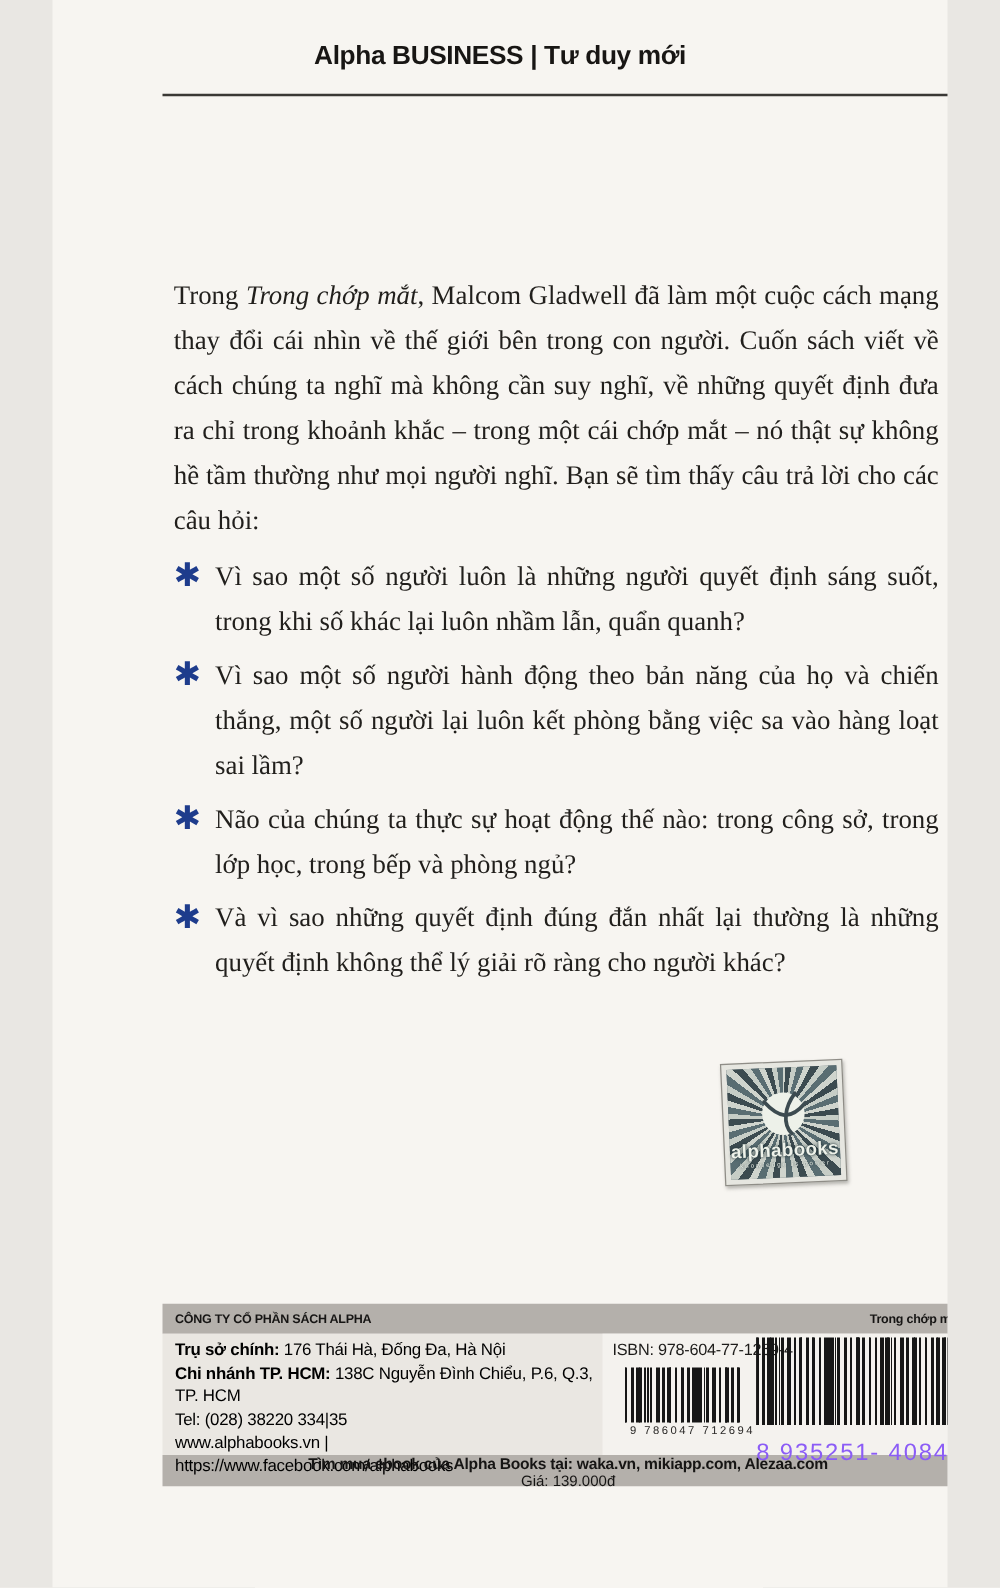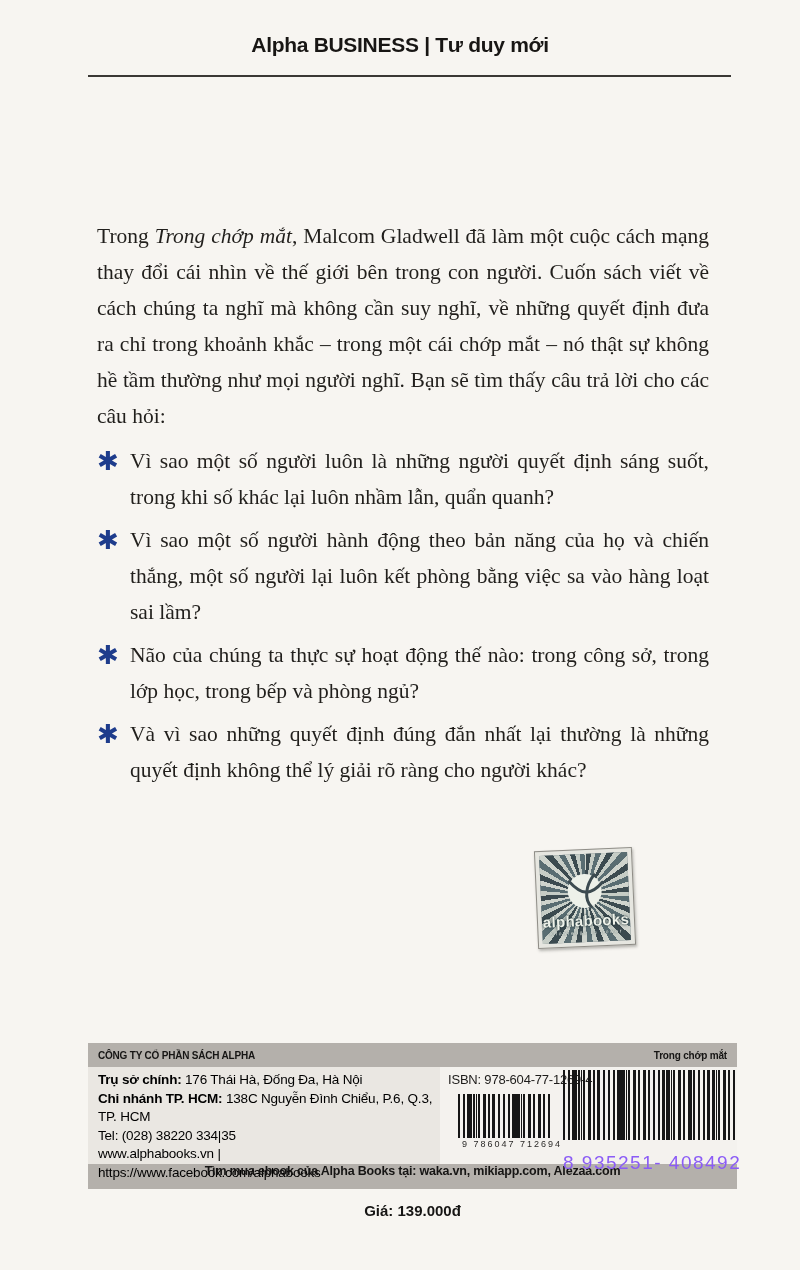--- a/index.html
+++ b/index.html
@@ -6,21 +6,21 @@
     --accent:#1e3c8c;
     --bar:#b4b0ab;
     --band:#eae7e2;
     --pagebg:#f7f5f1;
     --ink:#1c1a18;
   }
   *{margin:0;padding:0;box-sizing:border-box;}
   html,body{background:#e9e7e3;}
   .page{
     position:relative;
-    width:800px;height:1270px;
+    width:716px;height:1270px;
     margin:0 auto;
     background:var(--pagebg);
     overflow:hidden;
     font-family:"Liberation Sans",sans-serif;
     color:var(--ink);
   }
   
   .masthead{
     position:absolute;top:33px;left:0;width:100%;
     text-align:center;
@@ -80,21 +80,21 @@
     font-family:"Liberation Sans",sans-serif;
   }
   .bar{
     background:var(--bar);
     display:flex;justify-content:space-between;align-items:center;
     padding:0 10px;color:#161514;
   }
   .bar.top{height:24px;font-size:10px;font-weight:bold;letter-spacing:-.2px;}
   .bar.bottom{height:25px;flex-direction:column;}
   .bar.bottom .ebook{font-size:12.5px;font-weight:bold;letter-spacing:-.2px;}
-  .bar.bottom .price{font-size:15px;font-weight:bold;margin-top:24px;}
+  .bar.bottom .price{font-size:12px;font-weight:normal;}
   .band{
     height:97px;background:var(--band);
     display:flex;
   }
   .addr{
     flex:0 0 352px;
     padding:4px 0 16px 10px;
     font-size:13.5px;line-height:18.6px;color:#000000;letter-spacing:-.2px;
   }
   .addr .lbl{font-weight:bold;}

